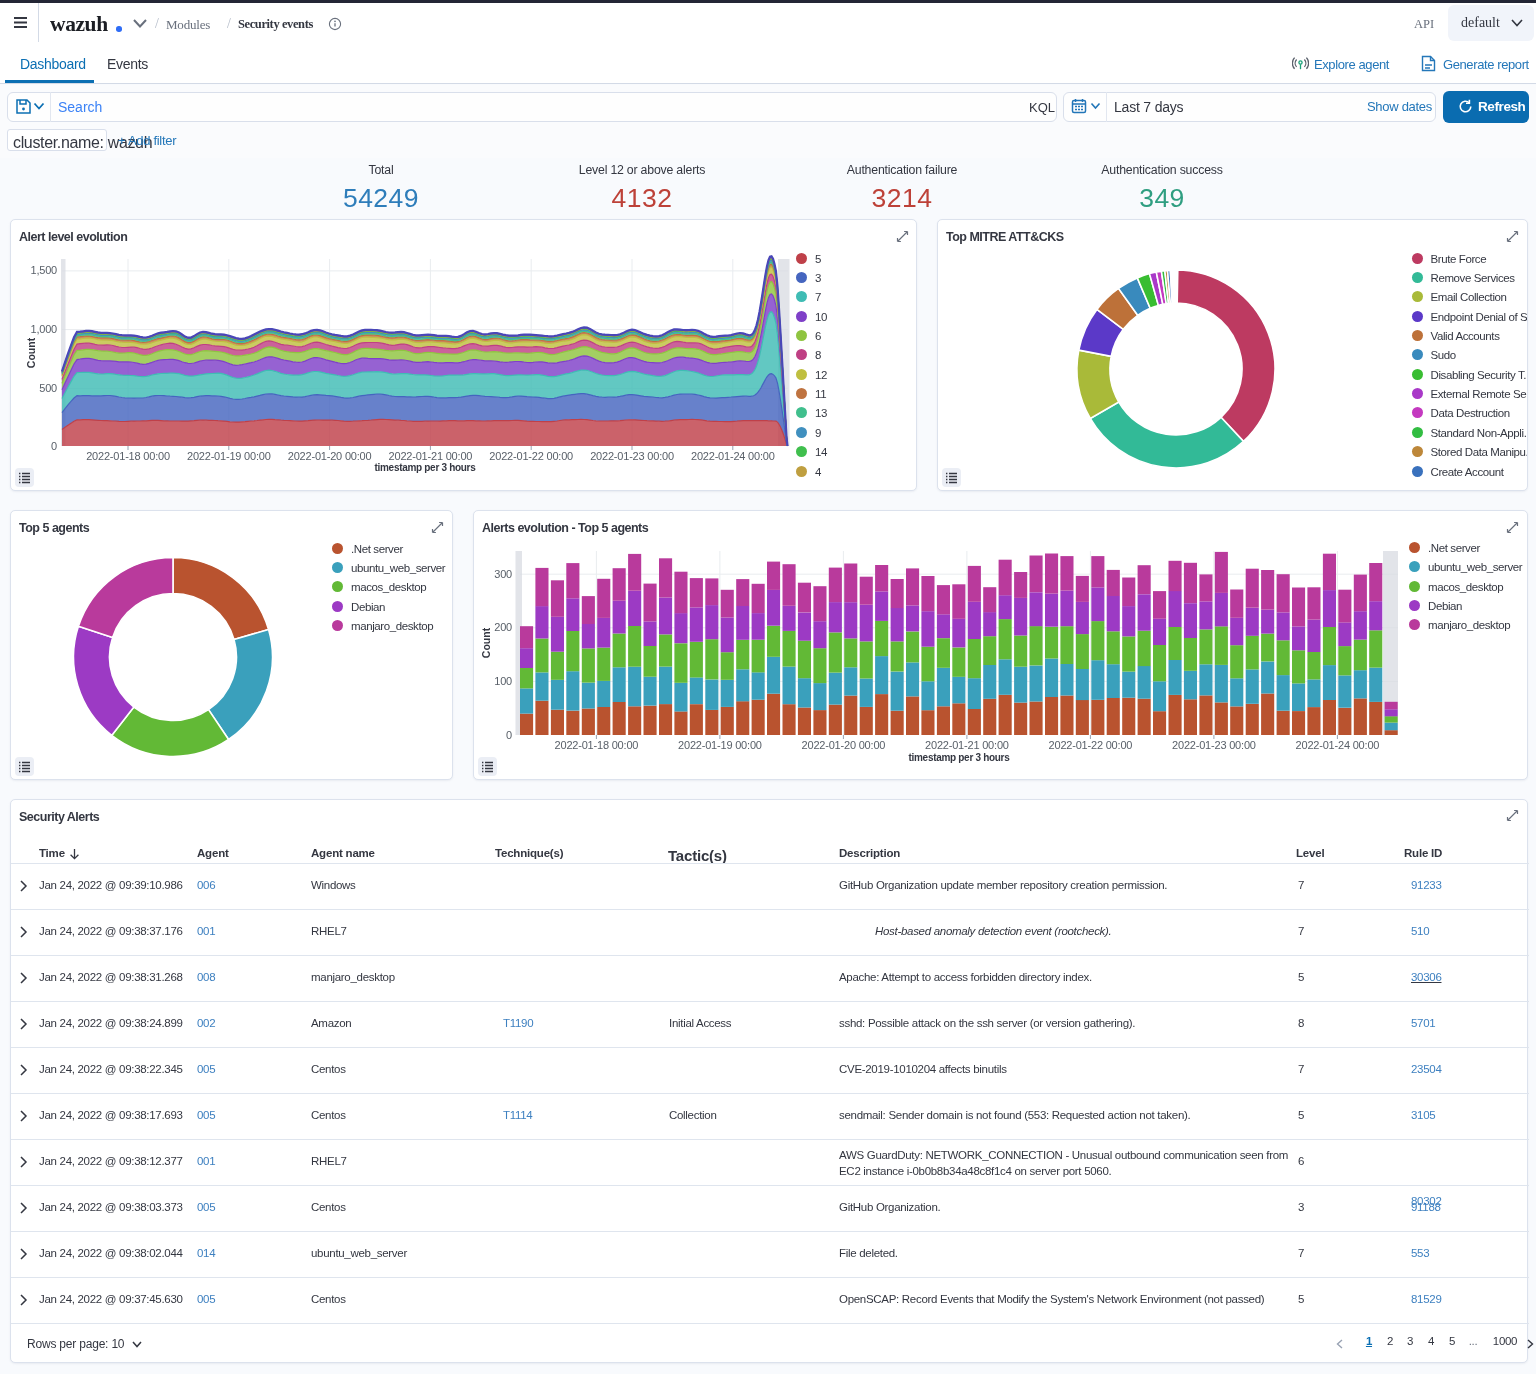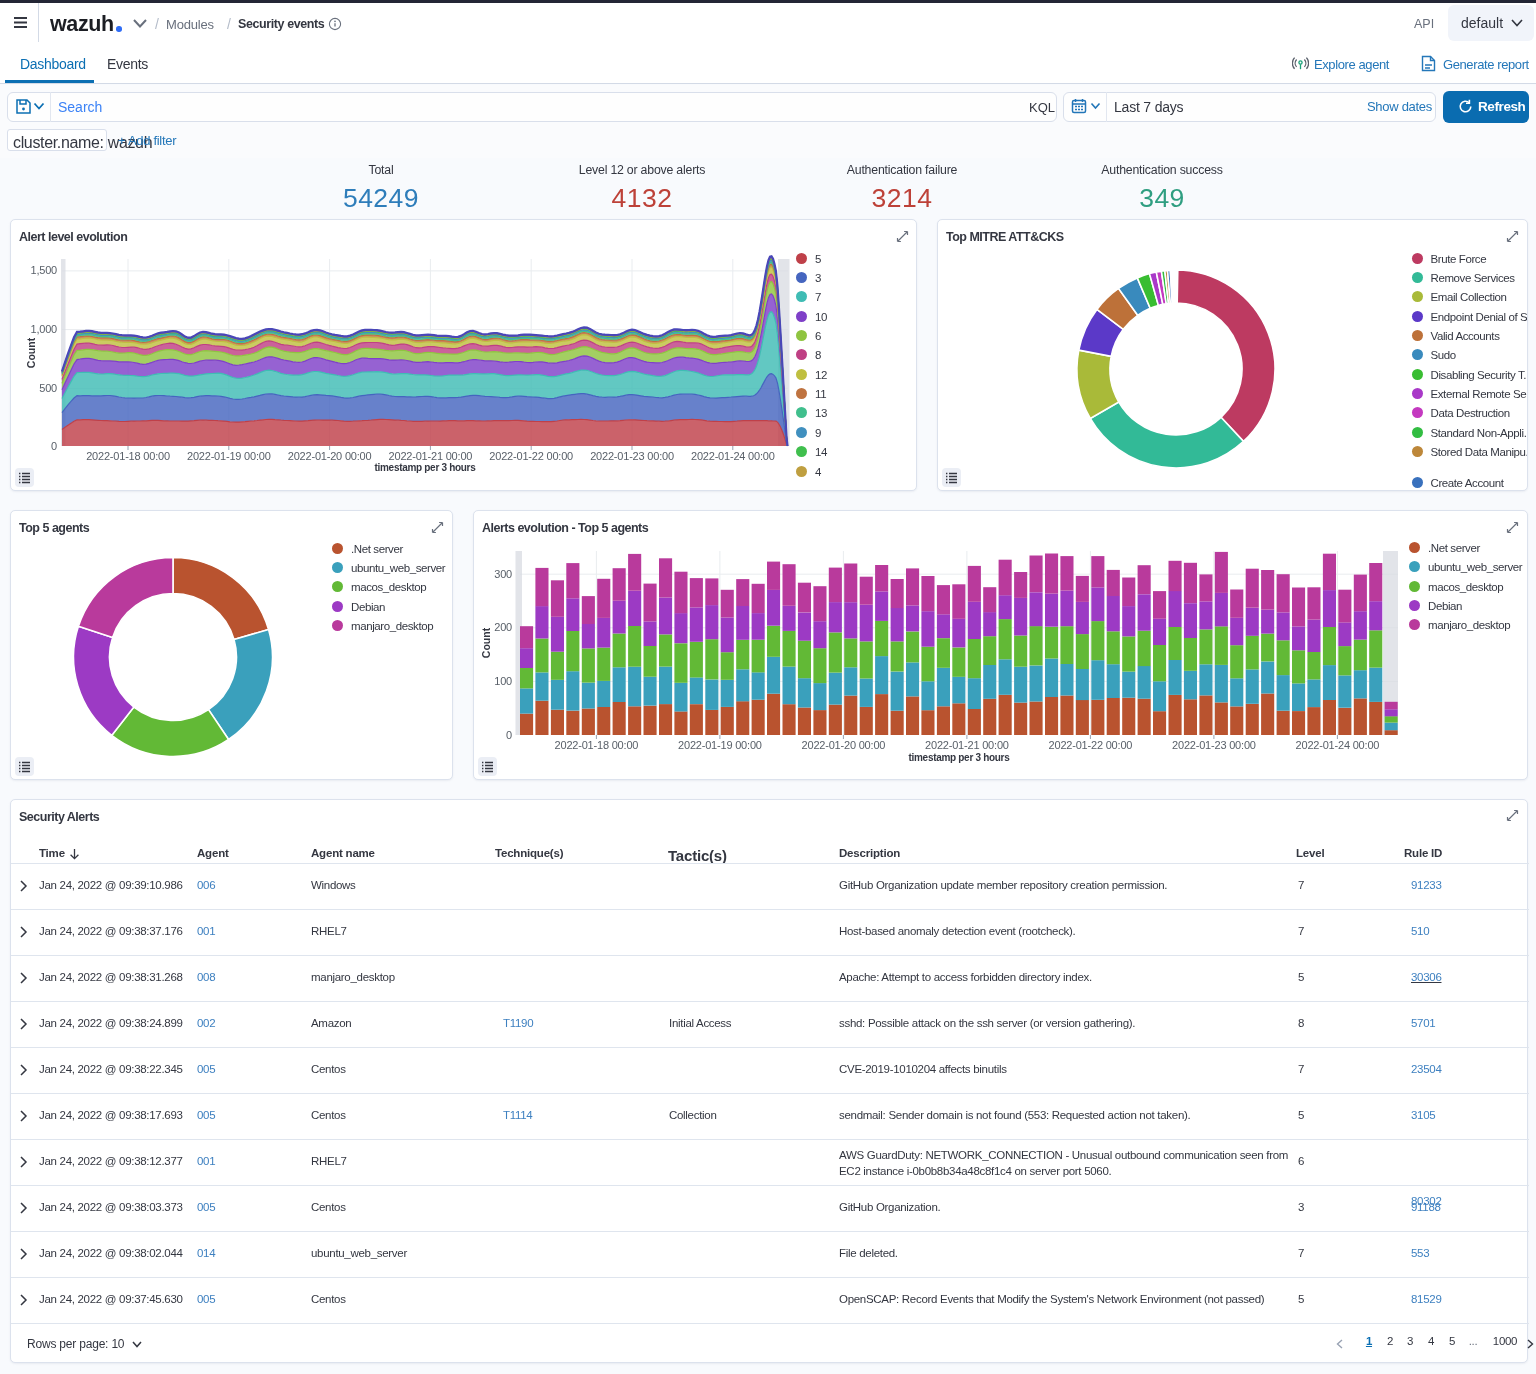--- a/index.html
+++ b/index.html
@@ -1,21 +1,21 @@
 <!DOCTYPE html>
 <html><head><meta charset="utf-8"><title>Wazuh - Security events</title><style>
 
 * { margin:0; padding:0; box-sizing:border-box; }
 html,body { width:1536px; height:1374px; font-family:"Liberation Sans",sans-serif; background:#f8fafd; color:#343741; }
 .abs { position:absolute; }
 svg text { font-family:"Liberation Sans",sans-serif; }
 
 
 #darkline { position:absolute; left:0; top:0; width:1536px; height:3px; background:#232635; }
-#hdr { position:absolute; left:0; top:3px; width:1536px; height:52px; background:#fff; border-bottom:4px solid #a21caf; }
+#hdr { position:absolute; left:0; top:3px; width:1536px; height:52px; background:#fff; border-bottom:4px solid #a21caf;font-family:Liberation Serif, serif; }
 #tabsrow { position:absolute; left:0; top:44px; width:1536px; height:40px; background:#fff; border-bottom:1px solid #d3dae6; }
 #searchzone { position:absolute; left:0; top:85px; width:1536px; height:73px; background:#fafbfd; }
 .inputbox { position:absolute; background:#fefefe; border:1px solid #d9dfeb; border-radius:6px; }
 #statsrow { position:absolute; left:0; top:158px; width:1536px; height:60px; }
 .stat { position:absolute; text-align:center; width:340px; }
 .stat .lbl { font-size:12.3px; color:#343741; letter-spacing:-0.2px; }
 .stat .val { font-size:26.5px; font-weight:400; letter-spacing:0.5px; margin-top:6px; }
 .panel { position:absolute; background:#fff; border:1px solid #dce2ed; border-radius:5px; box-shadow:0 1px 2px rgba(152,162,179,0.15); }
 .ptitle { position:absolute; left:8px; top:10px; font-size:12.5px; font-weight:bold; color:#343741; letter-spacing:-0.5px; }
 .legbtn { position:absolute; left:4px; bottom:3px; width:19px; height:19px; background:#ebeef5; border-radius:4px; }
@@ -248,21 +248,21 @@
       <div class="it" style="left:473.5px; top:51.9px;"><span class="dot" style="background:#32ba97"></span><span style="">Remove Services</span></div>
       <div class="it" style="left:473.5px; top:71.2px;"><span class="dot" style="background:#a9ba39"></span><span style="">Email Collection</span></div>
       <div class="it" style="left:473.5px; top:90.6px;"><span class="dot" style="background:#5b39c8"></span><span style="">Endpoint Denial of S...</span></div>
       <div class="it" style="left:473.5px; top:109.9px;"><span class="dot" style="background:#bd7139"></span><span style="">Valid Accounts</span></div>
       <div class="it" style="left:473.5px; top:129.3px;"><span class="dot" style="background:#398abd"></span><span style="">Sudo</span></div>
       <div class="it" style="left:473.5px; top:148.7px;"><span class="dot" style="background:#39bd32"></span><span style="">Disabling Security T...</span></div>
       <div class="it" style="left:473.5px; top:168.0px;"><span class="dot" style="background:#a939c8"></span><span style="">External Remote Se...</span></div>
       <div class="it" style="left:473.5px; top:187.4px;"><span class="dot" style="background:#c439c0"></span><span style="">Data Destruction</span></div>
       <div class="it" style="left:473.5px; top:206.7px;"><span class="dot" style="background:#32bd42"></span><span style="">Standard Non-Appli...</span></div>
       <div class="it" style="left:473.5px; top:226.1px;"><span class="dot" style="background:#bd8739"></span><span style="">Stored Data Manipu...</span></div>
-      <div class="it" style="left:473.5px; top:245.5px;margin-top:11px;"><span class="dot" style="background:#3971bd"></span><span style="">Create Account</span></div>
+      <div class="it" style="left:473.5px; top:245.5px;"><span class="dot" style="background:#3971bd"></span><span style="">Create Account</span></div>
     </div>
     <div class="legbtn"><svg width="19" height="19" viewBox="0 0 19 19">
         <g stroke="#343741" stroke-width="1.4">
           <path d="M7 5.5h8M7 8.5h8M7 11.5h8M7 14.5h8"></path>
           <path d="M4 5.5h1.4M4 8.5h1.4M4 11.5h1.4M4 14.5h1.4"></path>
         </g>
       </svg></div>
   </div>
 <div class="panel" style="left:10px;top:510px;width:443px;height:270px;">
     <div class="ptitle">Top 5 agents</div>
@@ -656,21 +656,21 @@
     <div class="abs" style="left:828px;top:79px;">GitHub Organization update member repository creation permission.</div>
     <div class="abs" style="left:1287px;top:79px;">7</div>
     <div class="abs" style="left:1400px;top:79px;"><span class="tlink">91233</span></div>
     <div class="abs" style="left:0;top:109px;width:1518px;height:1px;background:#dfe5ee"></div>
     <svg class="abs" style="left:8px;top:125px" width="9" height="14" viewBox="0 0 9 14">
       <path d="M2 2 L7 7 L2 12" stroke="#343741" stroke-width="1.5" fill="none"></path>
     </svg>
     <div class="abs" style="left:28px;top:125px;">Jan 24, 2022 @ 09:38:37.176</div>
     <div class="abs" style="left:186px;top:125px;"><span class="tlink">001</span></div>
     <div class="abs" style="left:300px;top:125px;">RHEL7</div>
-    <div class="abs" style="left:828px;top:125px;">Host-based anomaly detection event (rootcheck).</div>
+    <div class="abs" style="left:864px;top:125px;font-style:italic;">Host-based anomaly detection event (rootcheck).</div>
     <div class="abs" style="left:1287px;top:125px;">7</div>
     <div class="abs" style="left:1400px;top:125px;"><span class="tlink">510</span></div>
     <div class="abs" style="left:0;top:155px;width:1518px;height:1px;background:#dfe5ee"></div>
     <svg class="abs" style="left:8px;top:171px" width="9" height="14" viewBox="0 0 9 14">
       <path d="M2 2 L7 7 L2 12" stroke="#343741" stroke-width="1.5" fill="none"></path>
     </svg>
     <div class="abs" style="left:28px;top:171px;">Jan 24, 2022 @ 09:38:31.268</div>
     <div class="abs" style="left:186px;top:171px;"><span class="tlink">008</span></div>
     <div class="abs" style="left:300px;top:171px;">manjaro_desktop</div>
     <div class="abs" style="left:828px;top:171px;">Apache: Attempt to access forbidden directory index.</div>

